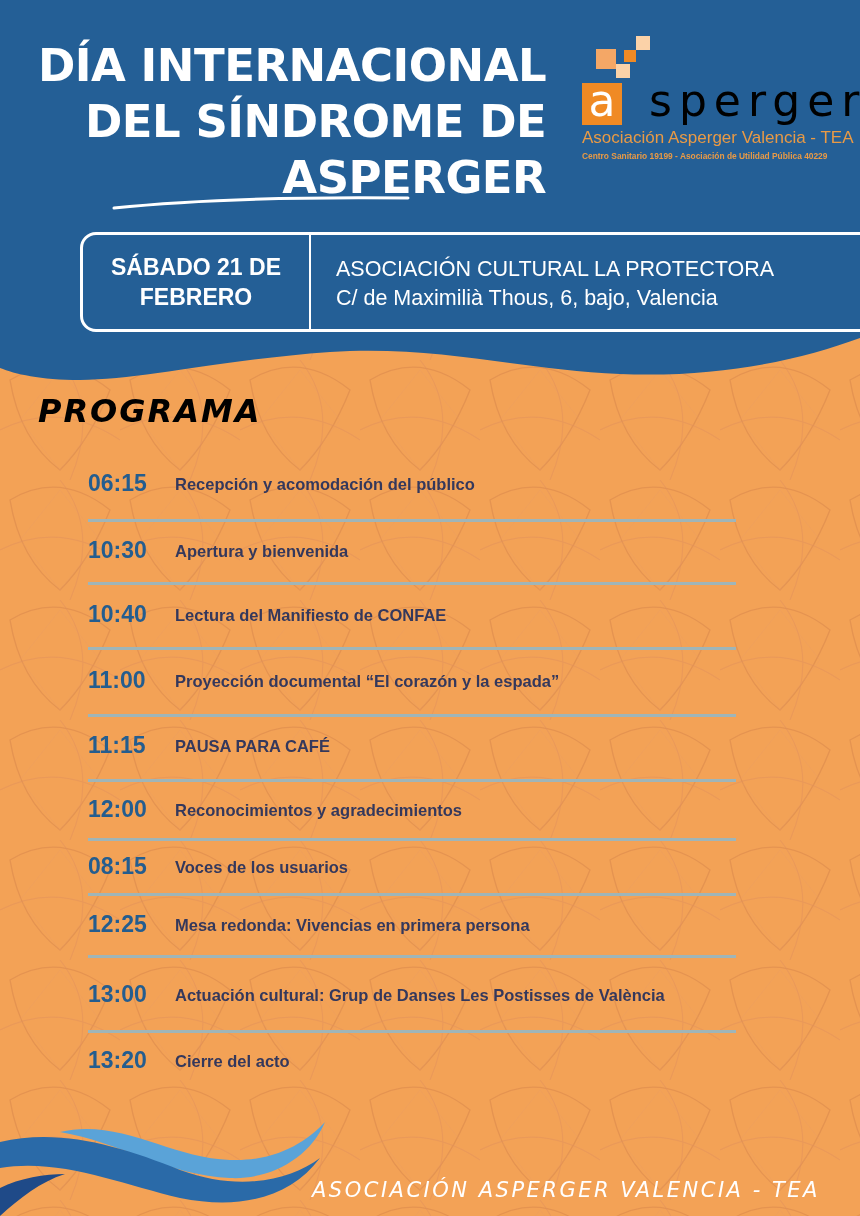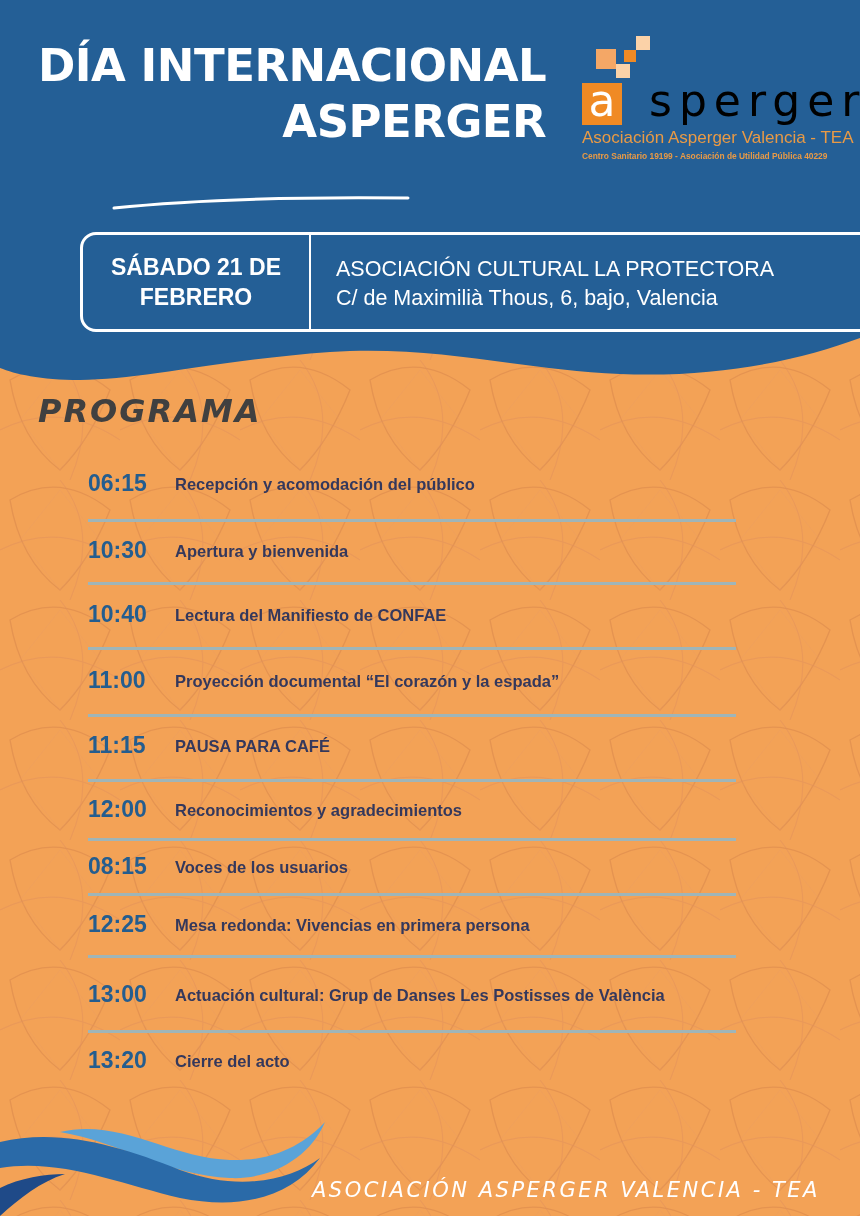--- a/index.html
+++ b/index.html
@@ -12,21 +12,21 @@
   .logo { position: absolute; left: 580px; top: 34px; width: 260px; height: 130px; }
   .logo-sq { position: absolute; }
   .logo-a { position: absolute; left: 2px; top: 49px; width: 40px; height: 42px; background: #f08a24; color: #fff; font-size: 44px; line-height: 36px; text-align: center; font-family: "DejaVu Sans", sans-serif; }
   .logo-word { position: absolute; left: 48px; top: 45px; color: #000000; font-size: 44px; letter-spacing: 7px; line-height: 44px; font-family: "DejaVu Sans", sans-serif; margin-left: 21px; }
   .logo-sub { position: absolute; left: 2px; top: 94px; color: #e99a45; font-size: 17px; white-space: nowrap; }
   .logo-sub2 { position: absolute; left: 2px; top: 117px; color: #e99a45; font-size: 8.4px; font-weight: bold; white-space: nowrap; }
   .info-box { position: absolute; left: 80px; top: 232px; width: 854px; height: 100px; border: 3px solid #ffffff; border-radius: 16px; box-sizing: border-box; }
   .info-divider { position: absolute; left: 226px; top: 0; width: 2px; height: 97px; background: #ffffff; }
   .info-date { position: absolute; left: 0; top: 17px; width: 226px; text-align: center; color: #fff; font-weight: bold; font-size: 23px; line-height: 30px; }
   .info-venue { position: absolute; left: 253px; top: 20px; color: #fff; font-size: 21.5px; line-height: 29px; white-space: nowrap; }
-  .programa-title { position: absolute; left: 38px; top: 392px; color: #404040; font-family: "DejaVu Sans", sans-serif; font-weight: bold; font-style: italic; font-size: 32px; letter-spacing: 2px; }
+  .programa-title { position: absolute; left: 38px; top: 392px; color: #000000; font-family: "DejaVu Sans", sans-serif; font-weight: bold; font-style: italic; font-size: 32px; letter-spacing: 2px; }
   .schedule { position: absolute; left: 88px; top: 0; width: 648px; }
   .row { position: absolute; left: 0; width: 648px; }
   .row .time { position: absolute; left: 0; top: 0; color: #245d8f; font-weight: bold; font-size: 23px; }
   .row .event { position: absolute; left: 87px; top: 5px; color: #34385c; font-weight: bold; font-size: 16.5px; white-space: nowrap; }
   .sep { position: absolute; left: 0; width: 648px; height: 3px; background: #9fb5b8; }
   .footer-waves { position: absolute; left: 0; top: 1118px; }
   .footer-text { position: absolute; left: 312px; top: 1178px; color: #ffffff; font-family: "DejaVu Sans", sans-serif; font-style: italic; font-size: 21px; letter-spacing: 2.5px; white-space: nowrap; }
 </style>
 </head>
 <body>
@@ -41,20 +41,21 @@
   </defs>
   <rect x="0" y="0" width="860" height="1216" fill="url(#pat)"></rect>
 </svg>
 
 <svg class="header" width="860" height="400" viewBox="0 0 860 400">
   <path d="M0 0 H860 V338 C800 360 720 378 620 374 C520 370 440 345 330 352 C220 360 140 380 80 380 C40 380 15 374 0 368 Z" fill="#245f96"></path>
 </svg>
 
 <h1 class="title">
   <span>DÍA INTERNACIONAL</span>
+  <span>DEL SÍNDROME DE</span>
   <span>ASPERGER</span>
 </h1>
 
 <svg class="underline" width="300" height="20" viewBox="0 0 300 20">
   <path d="M4 16 Q120 4 298 6" fill="none" stroke="#ffffff" stroke-width="3" stroke-linecap="round"></path>
 </svg>
 
 <div class="logo">
   <div class="logo-sq" style="left:56px;top:2px;width:14px;height:14px;background:#fbd2a8;"></div>
   <div class="logo-sq" style="left:16px;top:15px;width:20px;height:20px;background:#f4a766;"></div>

